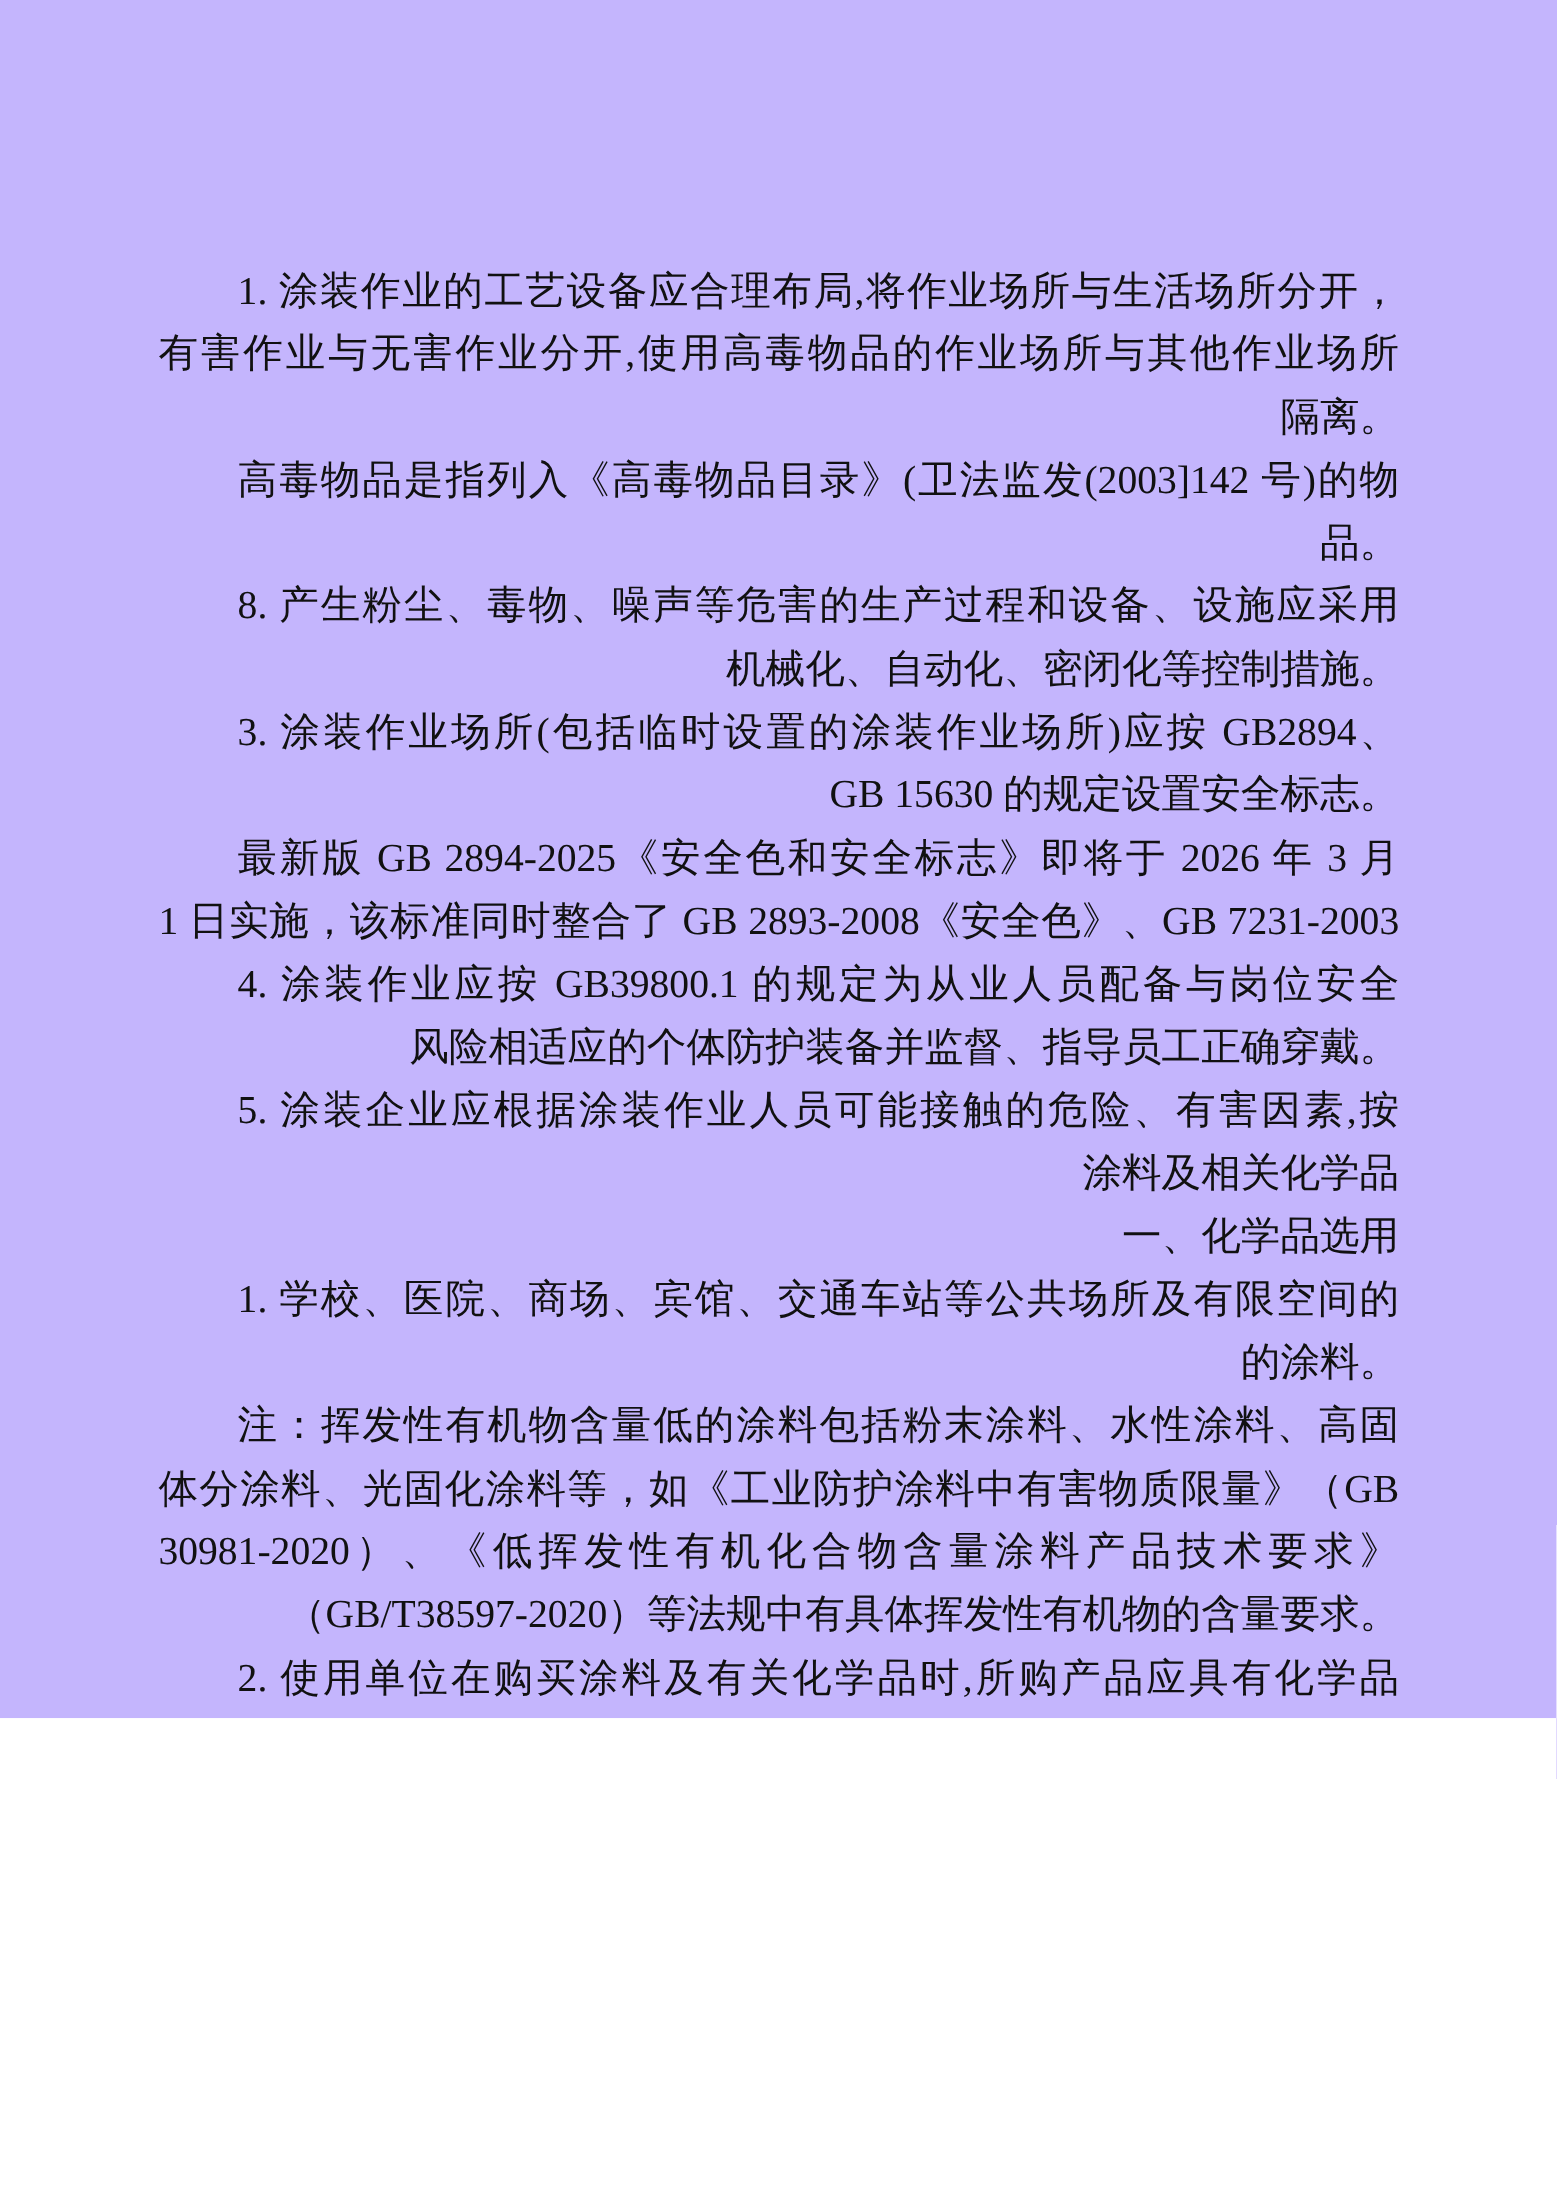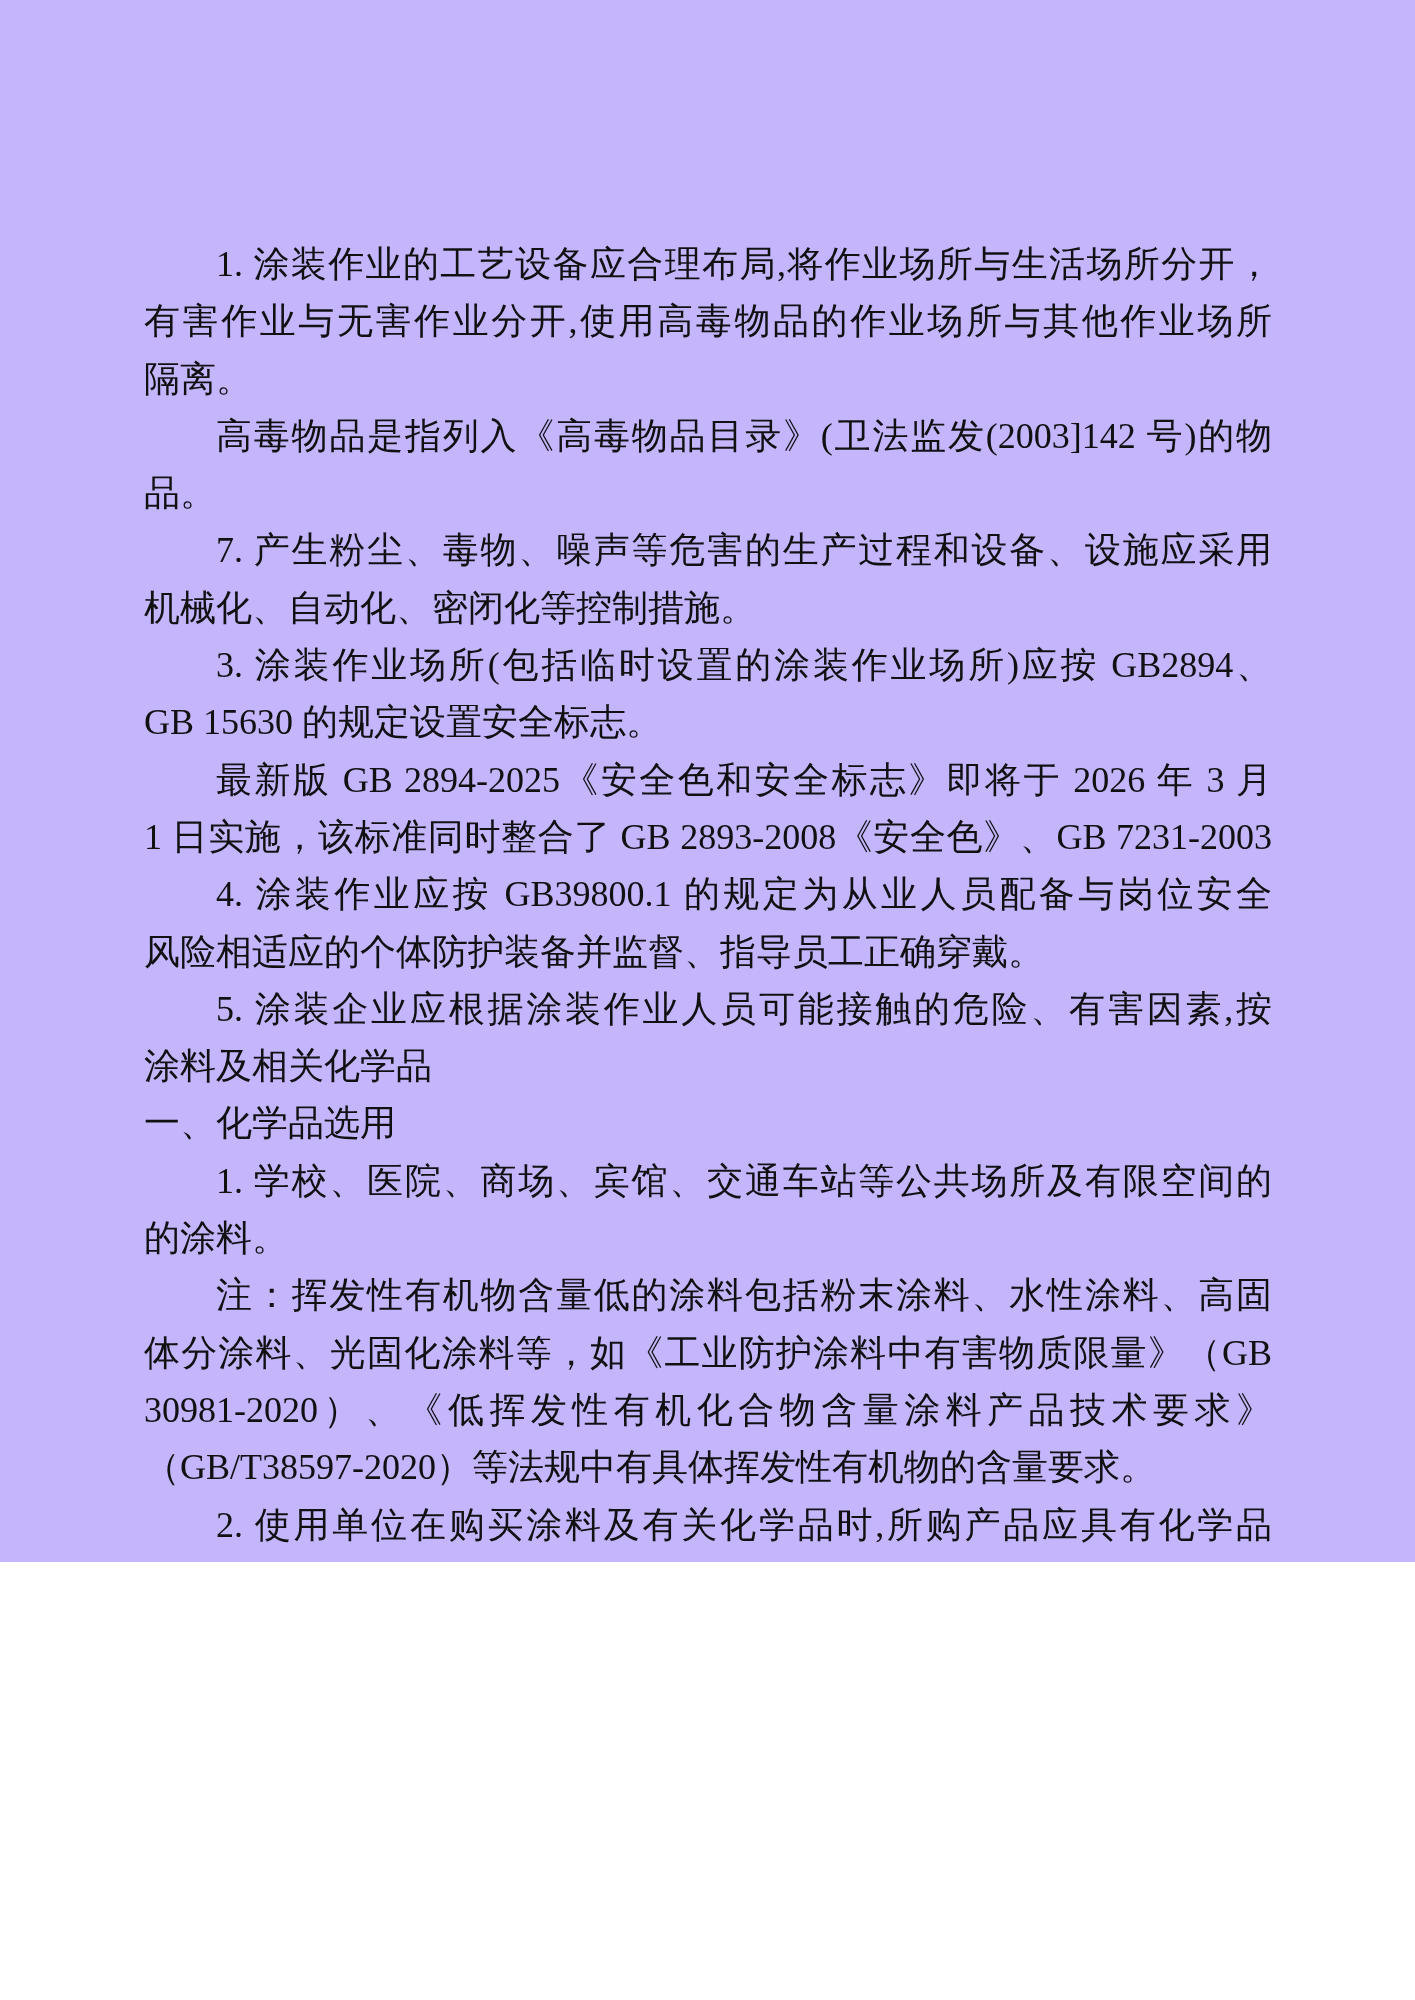--- a/index.html
+++ b/index.html
@@ -19,21 +19,21 @@
   .content {
     position: absolute;
     left: 144px;
     top: 236px;
     width: 1128px;
   }
   .line {
     height: 57.3px;
     line-height: 57.3px;
     font-size: 36px;
-    text-align: left;
+    text-align: right;
   }
   .line.justify {
     text-align: justify;
     text-align-last: justify;
   }
   .line.indent {
     text-indent: 72px;
   }
   .line.bold {
     font-weight: normal;
@@ -52,21 +52,21 @@
 </head>
 <body>
 
 <div class="page">
   <div class="content" id="content">
       <div class="line indent justify">1. 涂装作业的工艺设备应合理布局,将作业场所与生活场所分开，</div>
       <div class="line justify">有害作业与无害作业分开,使用高毒物品的作业场所与其他作业场所</div>
       <div class="line">隔离。</div>
       <div class="line indent justify">高毒物品是指列入《高毒物品目录》(卫法监发(2003]142 号)的物</div>
       <div class="line">品。</div>
-      <div class="line indent justify">7. 产生粉尘、毒物、噪声等危害的生产过程和设备、设施应采用</div>
+      <div class="line indent justify">8. 产生粉尘、毒物、噪声等危害的生产过程和设备、设施应采用</div>
       <div class="line">机械化、自动化、密闭化等控制措施。</div>
       <div class="line indent justify">3. 涂装作业场所(包括临时设置的涂装作业场所)应按 GB2894、</div>
       <div class="line">GB 15630 的规定设置安全标志。</div>
       <div class="line indent justify">最新版 GB 2894-2025《安全色和安全标志》即将于 2026 年 3 月</div>
       <div class="line justify">1 日实施，该标准同时整合了 GB 2893-2008《安全色》、GB 7231-2003</div>
       <div class="line indent justify">4. 涂装作业应按 GB39800.1 的规定为从业人员配备与岗位安全</div>
       <div class="line">风险相适应的个体防护装备并监督、指导员工正确穿戴。</div>
       <div class="line indent justify">5. 涂装企业应根据涂装作业人员可能接触的危险、有害因素,按</div>
       <div class="line bold">涂料及相关化学品</div>
       <div class="line">一、化学品选用</div>

